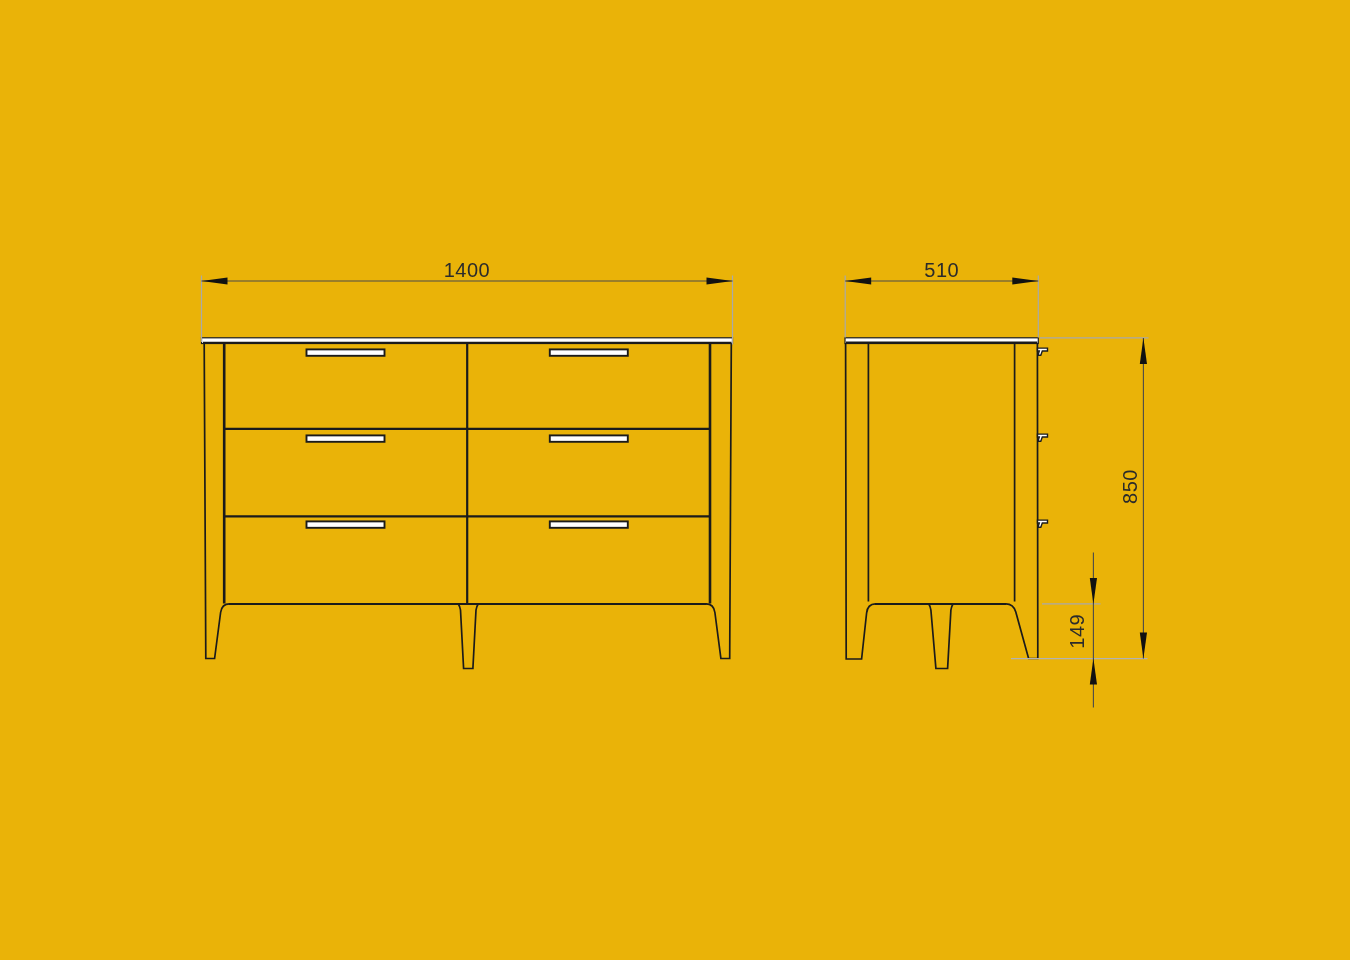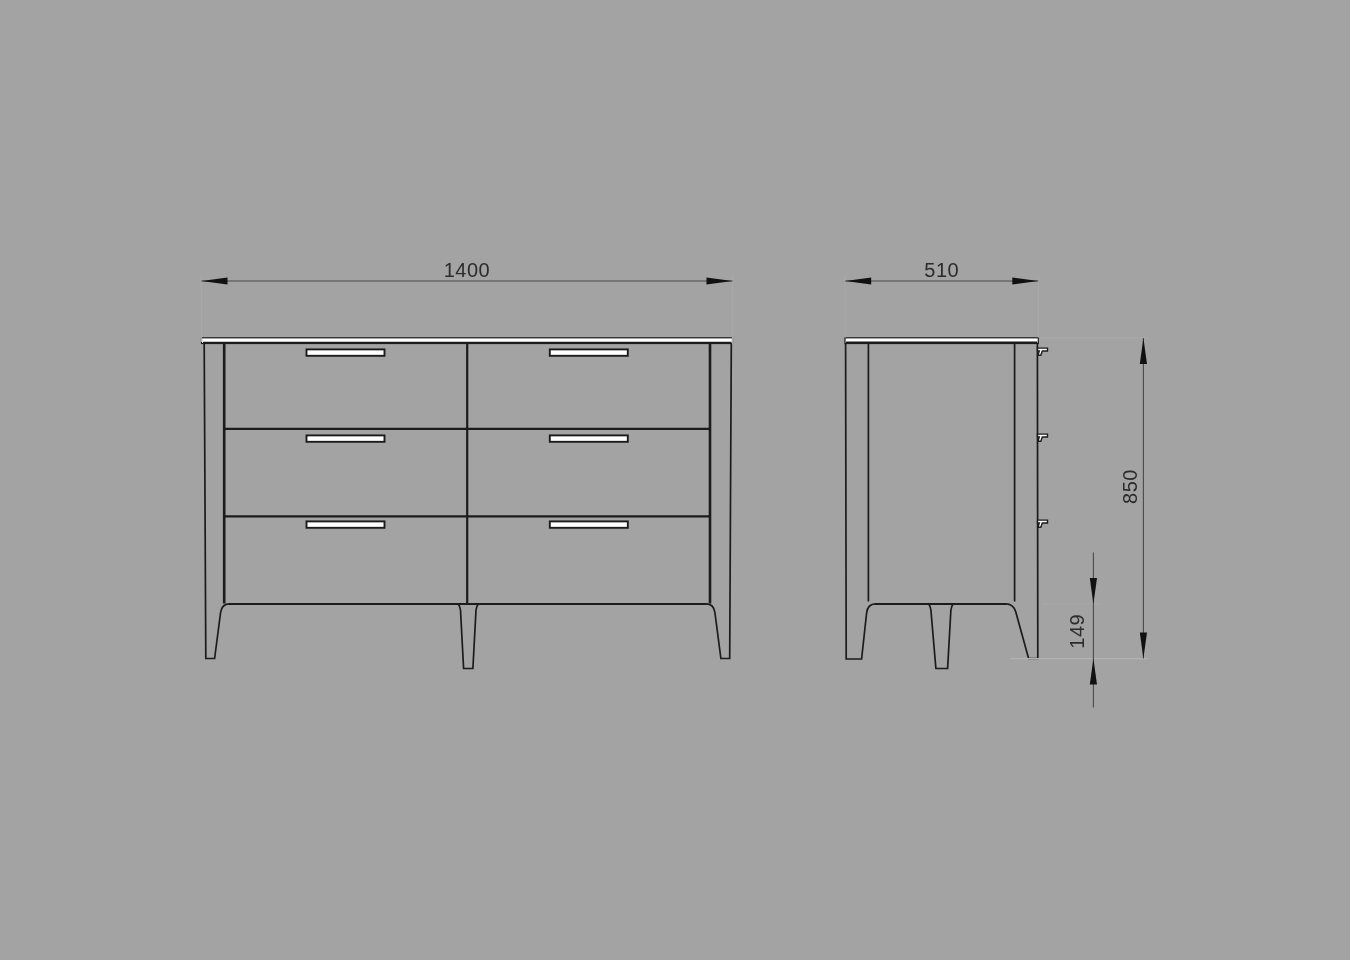--- a/index.html
+++ b/index.html
@@ -1,20 +1,20 @@
 <!DOCTYPE html>
 <html><head>
 <meta charset="utf-8">
 <style>
   html, body { margin: 0; padding: 0; background: #ffffff; }
   .stage {
     position: relative;
     width: 1350px;
     height: 960px;
-    background: #a3a3a3;
+    background: #eab308;
     font-family: "Liberation Sans", sans-serif;
     overflow: hidden;
   }
   svg { display: block; }
   .dim-text {
     font-family: "Liberation Sans", sans-serif;
     font-size: 20px;
     letter-spacing: 0.5px;
     fill: #2b2b2b;
   }

